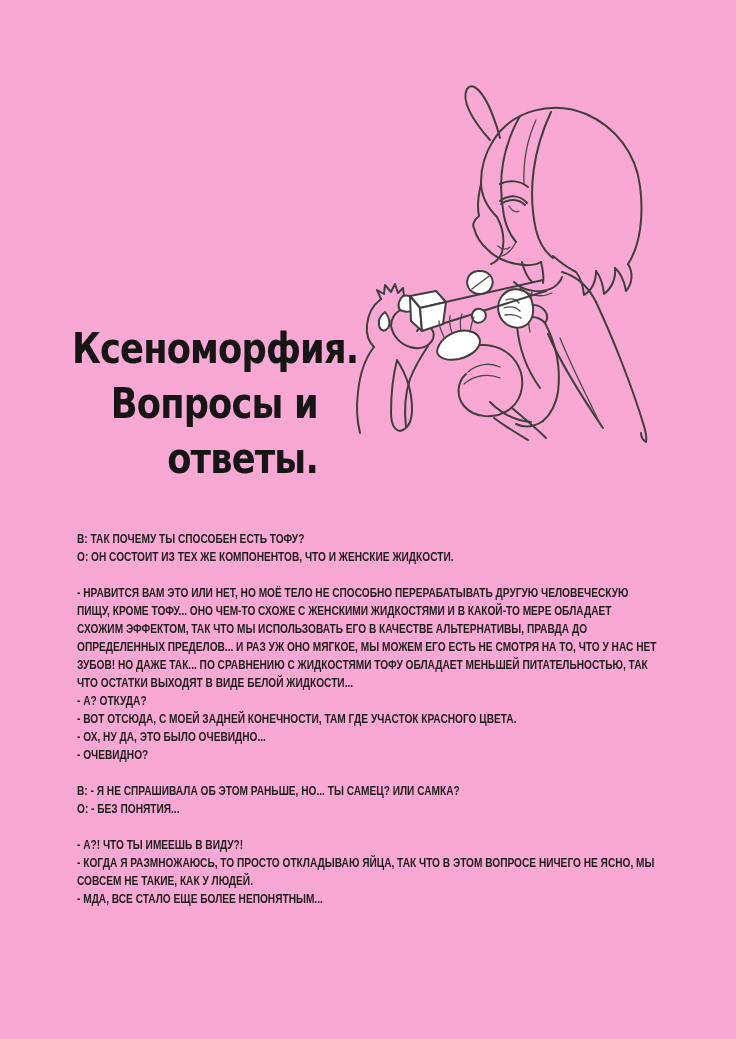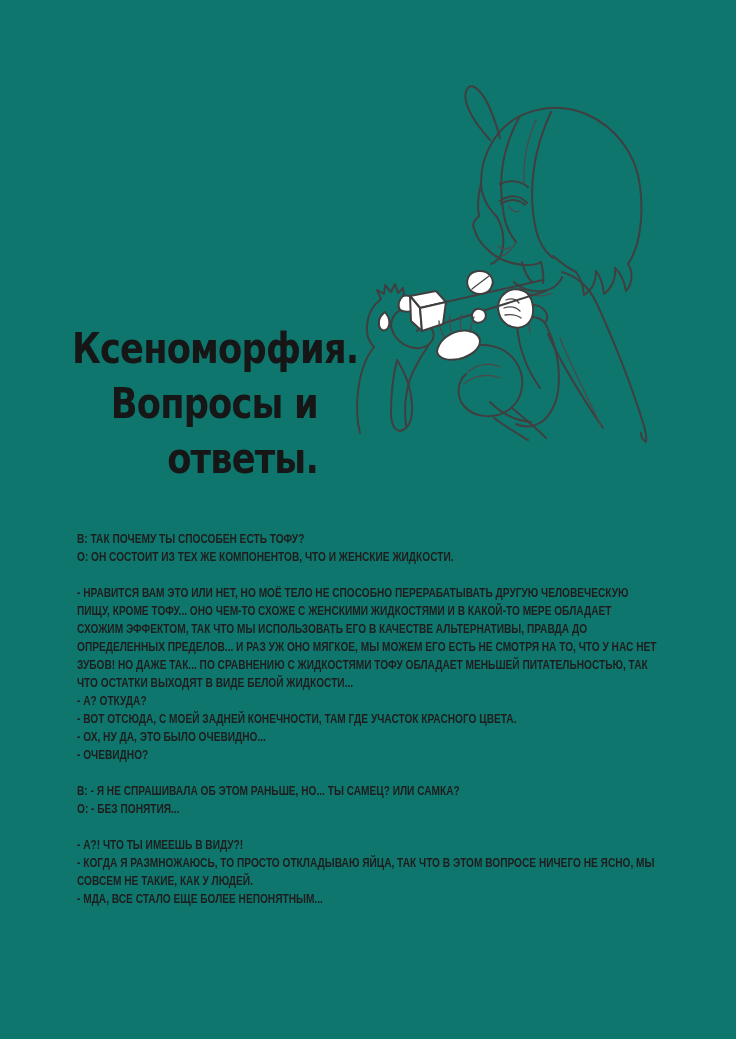--- a/index.html
+++ b/index.html
@@ -3,21 +3,21 @@
 <meta charset="utf-8">
 <style>
   html,body{margin:0;padding:0;}
   body{
     width:736px;height:1039px;
     background:#ffffff;
     position:relative;
     overflow:hidden;
     font-family:"Liberation Sans",sans-serif;
   }
-  .page{position:absolute;inset:0;background:#0f766e;}
+  .page{position:absolute;inset:0;background:#f9a8d4;}
   .illustration{position:absolute;left:0;top:0;width:736px;height:1039px;}
   .title{
     position:absolute;top:321px;left:18px;width:300px;
     text-align:right;
     font-family:"DejaVu Sans",sans-serif;
     font-weight:700;
     font-size:43px;line-height:55px;
     color:#161616;
     transform:scaleX(0.82);
     transform-origin:100% 0;

